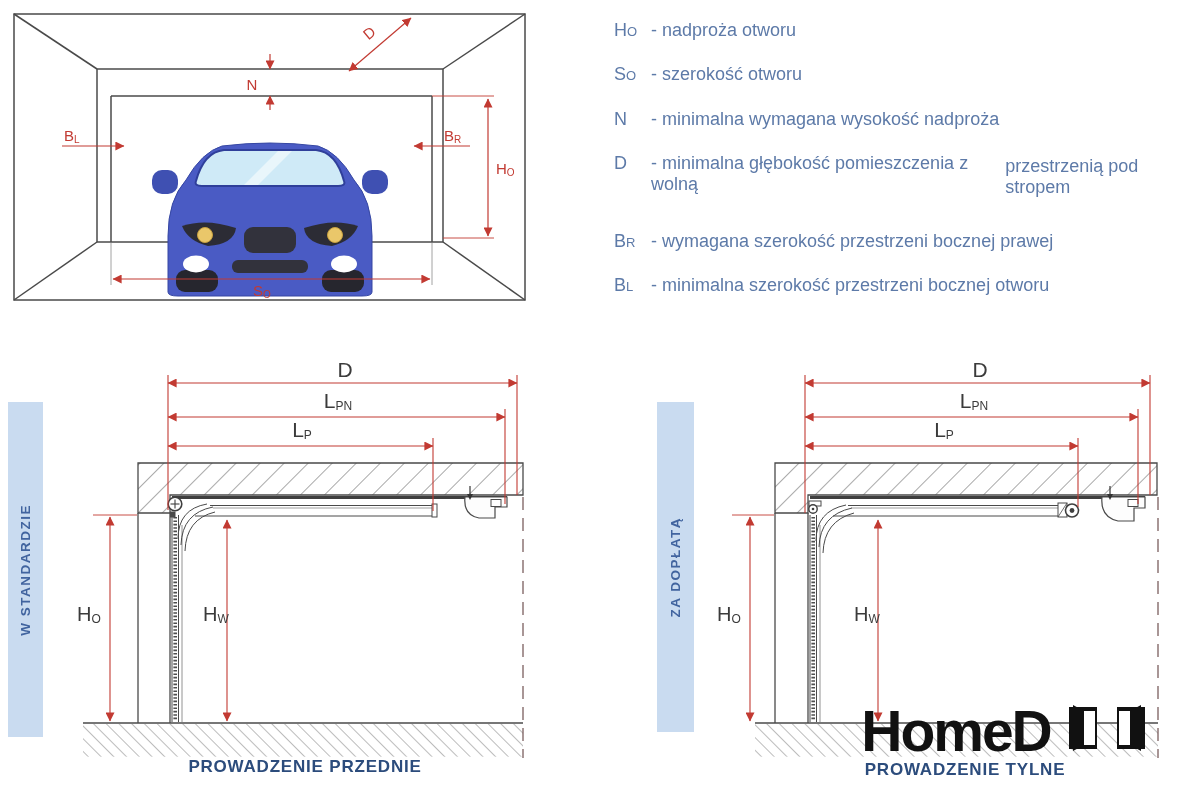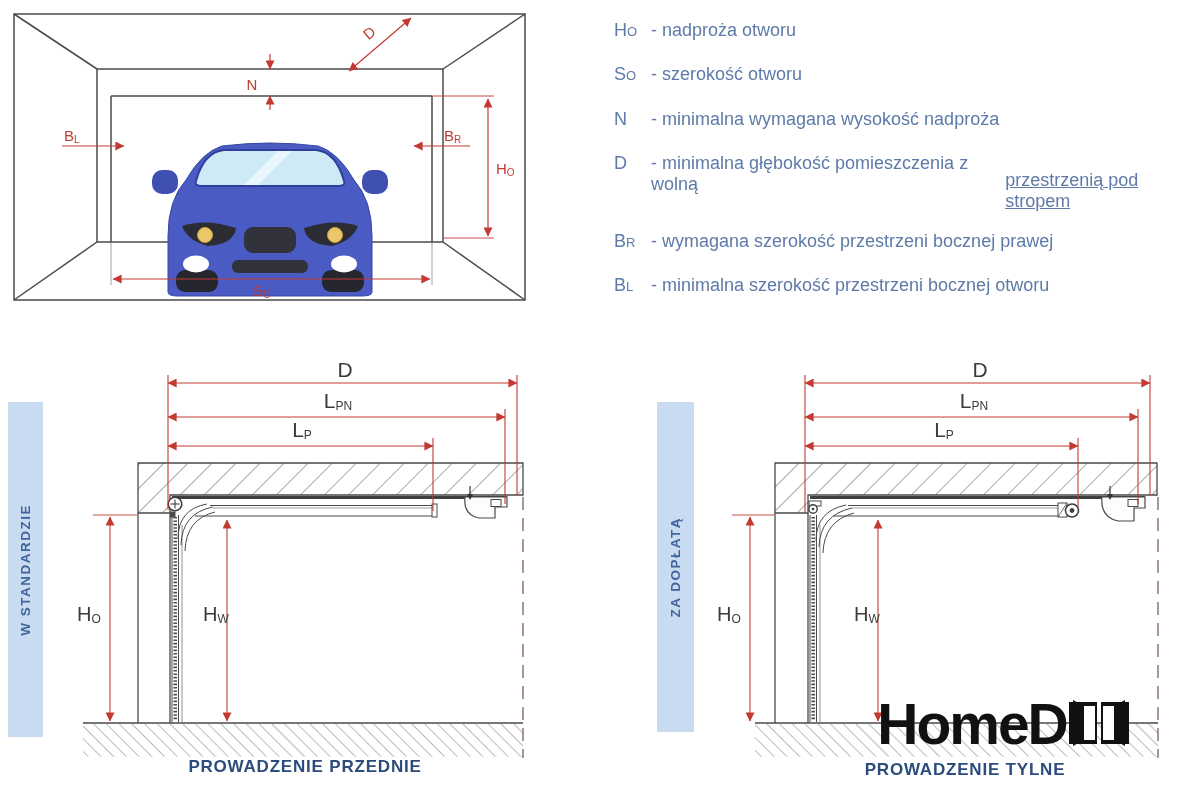--- a/index.html
+++ b/index.html
@@ -5,32 +5,32 @@
   html,body{margin:0;padding:0;background:#fff;}
   #page{position:relative;width:1200px;height:790px;background:#ffffff;overflow:hidden;
         font-family:"Liberation Sans",sans-serif;}
   svg{position:absolute;overflow:visible;}
   
   .lrow{position:absolute;left:614px;display:flex;align-items:flex-start;
         color:#5d7aa8;font-size:18px;font-weight:400;}
   .lsym{width:37px;flex:0 0 37px;}
   .lsub{font-size:13px;}
   .ldesccol{display:flex;flex-direction:row;}
-  .l2{margin-top:17px;text-decoration:underline;}
+  .l2{margin-top:3px;}
   
   .sidebar{position:absolute;background:#c9dbf0;display:flex;align-items:center;justify-content:center;}
   .sidebar span{writing-mode:vertical-rl;transform:rotate(180deg);
         color:#41649f;font-size:13.5px;font-weight:700;letter-spacing:1.5px;white-space:nowrap;}
   
   .caption{position:absolute;text-align:center;color:#2c4c7c;font-size:17px;font-weight:700;
         letter-spacing:0.8px;white-space:nowrap;}
   
   #watermark{position:absolute;left:808px;top:696px;width:392px;height:64px;display:flex;
-        align-items:flex-start;justify-content:center;color:#111;font-size:57px;font-weight:700;
-        letter-spacing:-2px;z-index:5;line-height:1;}
+        align-items:flex-end;justify-content:center;color:#111;font-size:57px;font-weight:700;
+        letter-spacing:-2px;z-index:5;line-height:1;gap:16px;}
   #watermark .dicon{display:inline-block;margin:2px 1px 0 1px;}
   #watermark .door2 svg{transform:scaleX(-1);}
 </style>
 </head>
 <body>
 
 <div id="page">
 
   <svg width="0" height="0">
     <defs>

